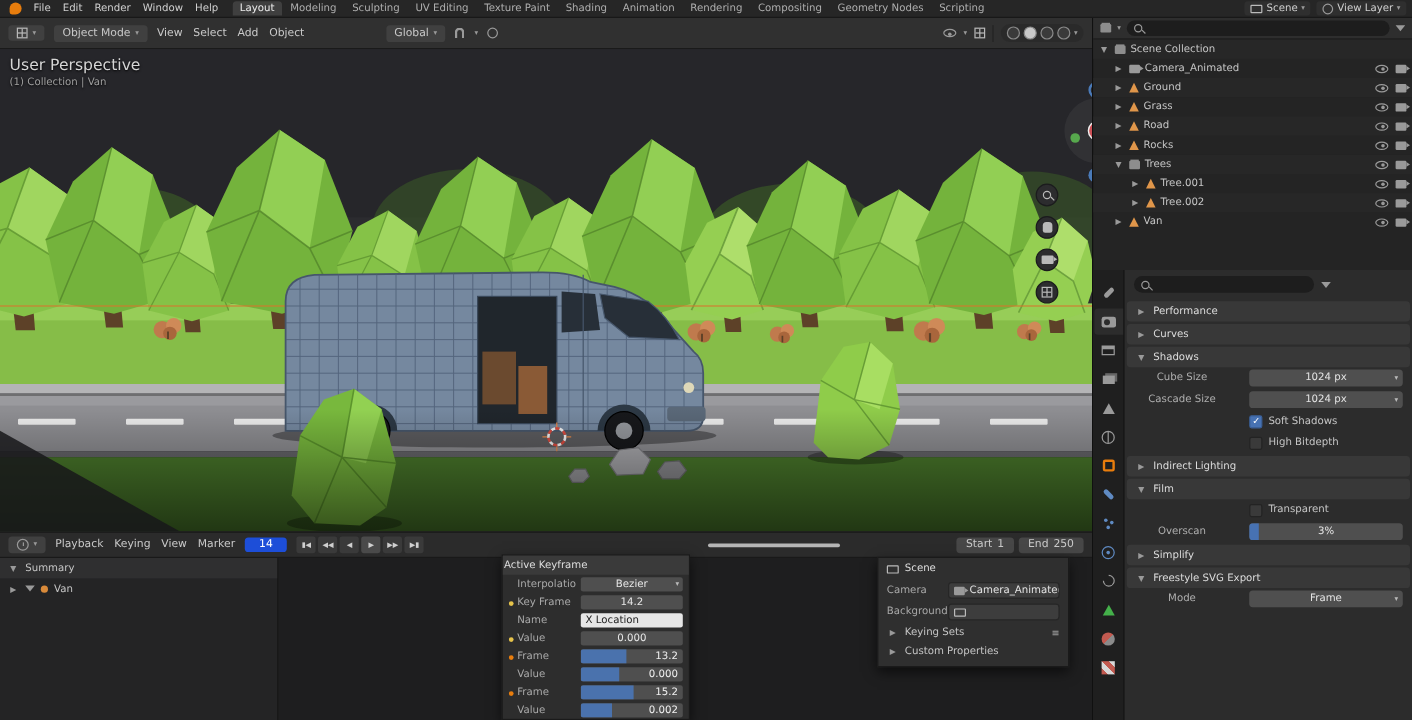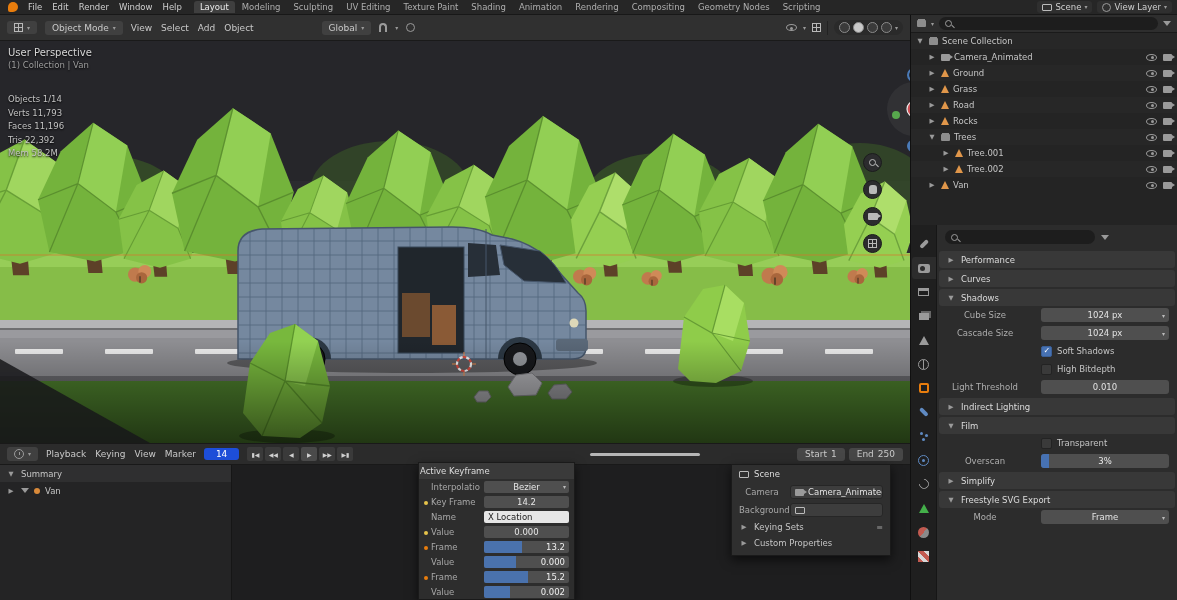--- a/index.html
+++ b/index.html
@@ -40,21 +40,21 @@
 .i-clock::after{content:'';position:absolute;left:4px;top:2px;width:1px;height:3px;background:#9a9a9a}
 .i-coll{width:9px;height:7px;background:#8d8d8d;border-radius:1px;box-shadow:0 -2px 0 -1px #8d8d8d;flex:none}
 .i-tri{width:0;height:0;border-left:4.5px solid transparent;border-right:4.5px solid transparent;border-bottom:8px solid #e0964a;flex:none}
 .i-screen{width:10px;height:7px;border:1px solid #bbb;border-radius:1px;flex:none}
 .i-prop{width:9px;height:9px;border:1px solid #9a9a9a;border-radius:50%;flex:none}
 
 
 .viewport{position:absolute;left:0;top:41px;width:910px;height:402px;background:linear-gradient(#36363a,#232327 55%,#1d1d1f);overflow:hidden}
 .viewport svg{position:absolute;left:0;top:0}
 .vp-corner{position:absolute;left:8px;top:6px;z-index:4;text-shadow:0 1px 2px #000}
-.vp-corner .l1{font-size:10px;color:#d6d6d6}
+.vp-corner .l1{font-size:13px;color:#d6d6d6}
 .vp-corner .l2{font-size:8.5px;color:#9f9f9f;margin-top:2px}
 .vp-stats{position:absolute;left:8px;top:52px;z-index:4;font-size:8.5px;color:#c3c3c3;line-height:1.6;text-shadow:0 1px 2px #000}
 .watermark{position:absolute;left:315px;top:240px;z-index:5;font-size:25px;font-weight:bold;letter-spacing:4px;word-spacing:10px;color:#4e86d6;opacity:.9;text-shadow:0 0 7px rgba(90,140,220,.55);white-space:nowrap}
 .nav-gizmo{position:absolute;right:26px;top:24px;z-index:4}
 .vp-tools{position:absolute;right:28px;top:112px;z-index:4;display:flex;flex-direction:column;gap:8px}
 .vpt{width:19px;height:19px;border-radius:50%;background:#2c2c2e;border:1px solid #1b1b1d;display:flex;align-items:center;justify-content:center}
 .i-zoom{width:7px;height:7px;border:1.4px solid #b9b9b9;border-radius:50%;position:relative}
 .i-zoom::after{content:'';position:absolute;width:4px;height:1.4px;background:#b9b9b9;right:-3.5px;bottom:-1.5px;transform:rotate(45deg)}
 .i-hand{width:8px;height:9px;background:#b9b9b9;border-radius:3px 3px 2px 2px}
 .i-camv{width:10px;height:7px;background:#b9b9b9;border-radius:1px;position:relative}
@@ -87,21 +87,21 @@
 .kf-dd,.kf-num{flex:1;background:#4f4f4f;border-radius:2px;height:12px;display:flex;align-items:center;justify-content:center;color:#e6e6e6;position:relative}
 .kf-dd::after{content:'▾';position:absolute;right:3px;font-size:6px;color:#bbb}
 .kf-white{flex:1;background:#e6e6e6;color:#222;border-radius:2px;height:12px;display:flex;align-items:center;padding:0 4px}
 .kf-slider{flex:1;background:#4f4f4f;border-radius:2px;height:12px;position:relative;overflow:hidden}
 .kf-fill{position:absolute;left:0;top:0;bottom:0;background:#4a72ad}
 .kf-val{position:absolute;right:4px;top:1px;color:#efefef}
 
 .scp{position:absolute;left:731px;top:464px;width:160px;background:#2f2f2f;border:1px solid #1a1a1a;box-shadow:0 4px 10px rgba(0,0,0,.6);z-index:20;font-size:8.5px;padding-bottom:4px}
 .sp-title{display:flex;gap:5px;align-items:center;padding:4px 7px;color:#dedede}
 .sp-field{display:flex;align-items:center;gap:5px;padding:2px 7px}
-.sp-lab{width:46px;color:#a8a8a8;text-align:center;white-space:nowrap}
+.sp-lab{width:46px;color:#a8a8a8;text-align:left;white-space:nowrap}
 .sp-box{flex:1;background:#3d3d3d;border:1px solid #262626;border-radius:3px;height:14px;display:flex;align-items:center;gap:4px;padding:0 4px;color:#e2e2e2;overflow:hidden;white-space:nowrap}
 .sp-sec{display:flex;align-items:center;gap:5px;padding:3px 7px;color:#c5c5c5}
 .sp-sec .list{margin-left:auto;color:#9a9a9a;font-size:8px}
 
 
 .outliner{position:absolute;left:910px;top:15px;width:267px;height:210px;background:#242424;border-left:1px solid #101010}
 .ol-header{height:18px;background:#2e2e2e;border-bottom:1px solid #1a1a1a;display:flex;align-items:center;gap:5px;padding:0 6px}
 .ol-search{flex:1;height:13px;background:#1d1d1d;border-radius:7px;display:flex;align-items:center;gap:4px;padding:0 6px}
 .ol-row{height:16px;display:flex;align-items:center;gap:4px;font-size:8.5px;color:#c5c5c5;padding-right:5px}
 .ol-row:nth-child(odd){background:#272727}
@@ -366,27 +366,20 @@
     </g>
 
     <rect x="0" y="300" width="910" height="102" fill="url(#fadeB)"></rect>
     <path d="M0,318 L150,402 L0,402 Z" fill="#17171a" opacity="0.85"></path>
   </svg>
 
   <div class="vp-corner">
     <div class="l1">User Perspective</div>
     <div class="l2">(1) Collection | Van</div>
   </div>
-  <div class="vp-stats">
-    <div>Objects 1/14</div>
-    <div>Verts 11,793</div>
-    <div>Faces 11,196</div>
-    <div>Tris 22,392</div>
-    <div>Mem 58.2M</div>
-  </div>
 
   <div class="nav-gizmo">
     <svg width="56" height="100" viewBox="0 0 56 100">
       <circle cx="30" cy="44" r="27" fill="#ffffff" opacity="0.05"></circle>
       <line x1="30" y1="16" x2="30" y2="36" stroke="#8a8a8a"></line>
       <line x1="30" y1="52" x2="30" y2="74" stroke="#8a8a8a"></line>
       <circle cx="30" cy="10" r="6" fill="#2a2a2e" stroke="#4a7ab8" stroke-width="2"></circle>
       <circle cx="31" cy="44" r="8" fill="#cc4f55" stroke="#eeeeee" stroke-width="1.2"></circle>
       <circle cx="29" cy="81" r="6" fill="#4a7ab8"></circle>
       <circle cx="12" cy="50" r="4" fill="#57a84d"></circle>
@@ -728,26 +721,20 @@
           <span class="chk-lab">Soft Shadows</span>
         </span>
       </div>
     <div class="frow">
         <span class="flab"></span>
         <span class="fctl">
           <span class="chk"></span>
           <span class="chk-lab">High Bitdepth</span>
         </span>
       </div>
-    <div class="frow">
-        <span class="flab">Light Threshold</span>
-        <span class="fctl">
-          <span class="num2">0.010</span>
-        </span>
-      </div>
 
     <div class="sec">
         <span class="exp">▶</span>
         <span>Indirect Lighting</span>
       </div>
 
     <div class="sec">
         <span class="exp">▼</span>
         <span>Film</span>
       </div>

